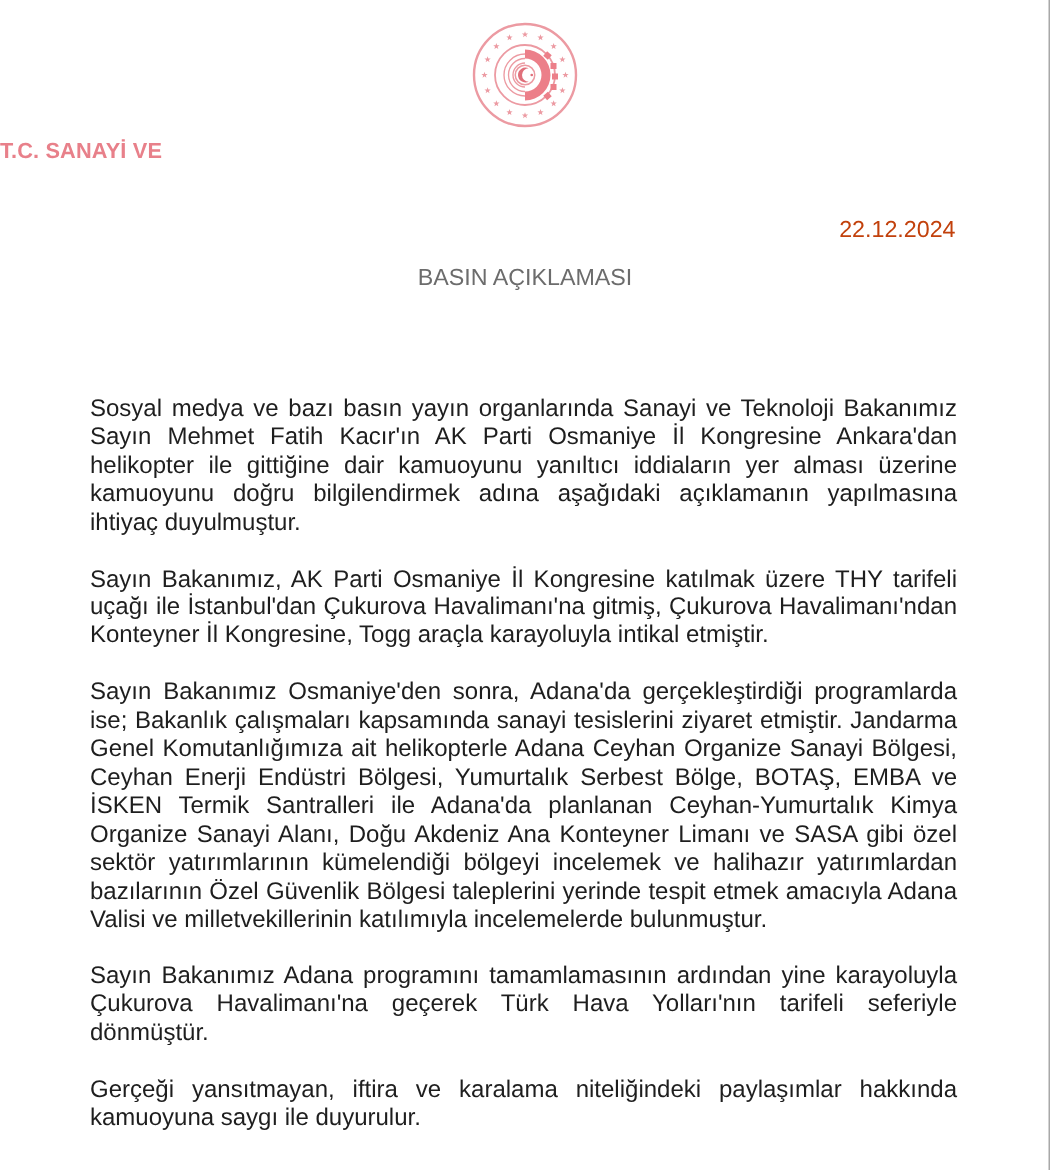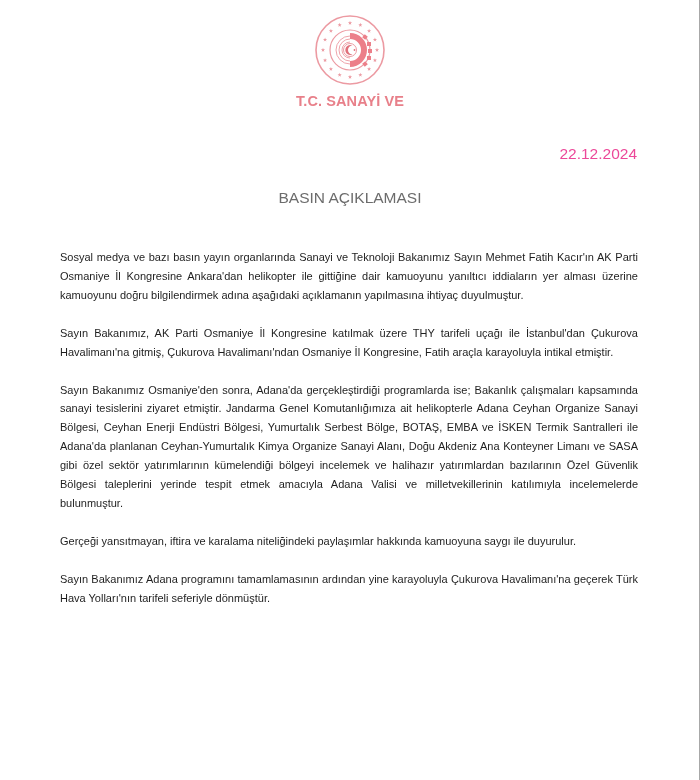--- a/index.html
+++ b/index.html
@@ -32,50 +32,49 @@
     }
     .logo svg {
       display: block;
       margin: 0 auto;
     }
     .ministry-name {
       position: absolute;
       left: 0;
       width: 700px;
       top: 92px;
-      text-align: center;
+      text-align: left;
       color: #e8808a;
       font-weight: bold;
       font-size: 14.5px;
       line-height: 19px;
       letter-spacing: 0.1px;
     }
     .date {
       position: absolute;
       right: 62px;
       top: 145px;
       font-size: 15.5px;
-      color: #ec4899;
+      color: #c2410c;
     }
     .doc-title {
       position: absolute;
       left: 0;
       width: 700px;
       top: 177px;
       text-align: center;
       font-size: 15.5px;
       color: #6c6c6c;
-      margin-top: 12px;
     }
     .body-text {
       position: absolute;
       left: 60px;
       width: 578px;
-      top: 248px;
-      font-size: 11px;
+      top: 264px;
+      font-size: 16px;
       line-height: 18.9px;
       color: #1e1e1e;
     }
     .body-text p {
       margin: 0 0 19px 0;
       text-align: justify;
       text-align-last: left;
     }
   </style>
 </head>
@@ -133,19 +132,19 @@
   <div class="ministry-name">
     <div>T.C. SANAYİ VE</div>
   </div>
 
   <div class="date">22.12.2024</div>
 
   <div class="doc-title">BASIN AÇIKLAMASI</div>
 
   <div class="body-text">
     <p>Sosyal medya ve bazı basın yayın organlarında Sanayi ve Teknoloji Bakanımız Sayın Mehmet Fatih Kacır'ın AK Parti Osmaniye İl Kongresine Ankara'dan helikopter ile gittiğine dair kamuoyunu yanıltıcı iddiaların yer alması üzerine kamuoyunu doğru bilgilendirmek adına aşağıdaki açıklamanın yapılmasına ihtiyaç duyulmuştur.</p>
-    <p>Sayın Bakanımız, AK Parti Osmaniye İl Kongresine katılmak üzere THY tarifeli uçağı ile İstanbul'dan Çukurova Havalimanı'na gitmiş, Çukurova Havalimanı'ndan Osmaniye İl Kongresine, Fatih araçla karayoluyla intikal etmiştir.</p>
+    <p>Sayın Bakanımız, AK Parti Osmaniye İl Kongresine katılmak üzere THY tarifeli uçağı ile İstanbul'dan Çukurova Havalimanı'na gitmiş, Çukurova Havalimanı'ndan Konteyner İl Kongresine, Togg araçla karayoluyla intikal etmiştir.</p>
     <p>Sayın Bakanımız Osmaniye'den sonra, Adana'da gerçekleştirdiği programlarda ise; Bakanlık çalışmaları kapsamında sanayi tesislerini ziyaret etmiştir. Jandarma Genel Komutanlığımıza ait helikopterle Adana Ceyhan Organize Sanayi Bölgesi, Ceyhan Enerji Endüstri Bölgesi, Yumurtalık Serbest Bölge, BOTAŞ, EMBA ve İSKEN Termik Santralleri ile Adana'da planlanan Ceyhan-Yumurtalık Kimya Organize Sanayi Alanı, Doğu Akdeniz Ana Konteyner Limanı ve SASA gibi özel sektör yatırımlarının kümelendiği bölgeyi incelemek ve halihazır yatırımlardan bazılarının Özel Güvenlik Bölgesi taleplerini yerinde tespit etmek amacıyla Adana Valisi ve milletvekillerinin katılımıyla incelemelerde bulunmuştur.</p>
+    <p>Sayın Bakanımız Adana programını tamamlamasının ardından yine karayoluyla Çukurova Havalimanı'na geçerek Türk Hava Yolları'nın tarifeli seferiyle dönmüştür.</p>
     <p>Gerçeği yansıtmayan, iftira ve karalama niteliğindeki paylaşımlar hakkında kamuoyuna saygı ile duyurulur.</p>
-    <p>Sayın Bakanımız Adana programını tamamlamasının ardından yine karayoluyla Çukurova Havalimanı'na geçerek Türk Hava Yolları'nın tarifeli seferiyle dönmüştür.</p>
   </div>
 
 </div>
 
 </body></html>

